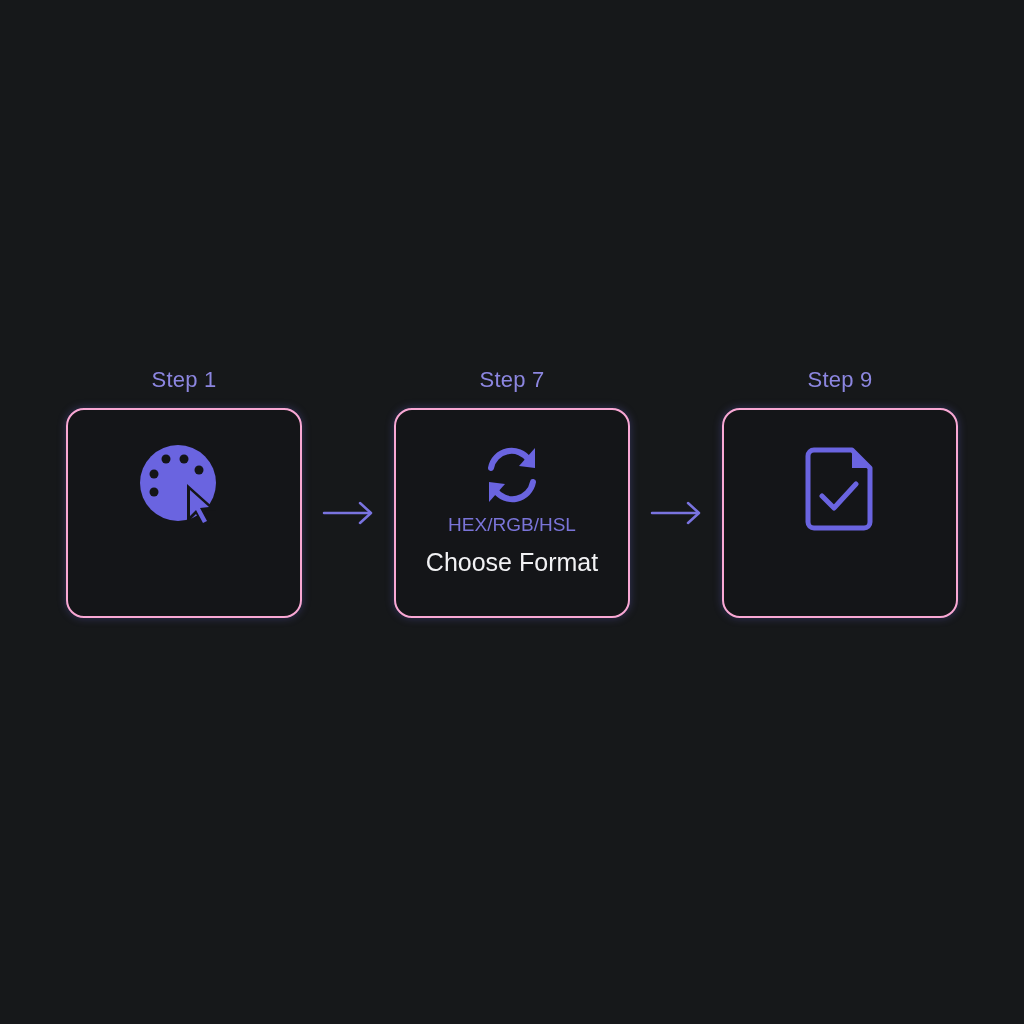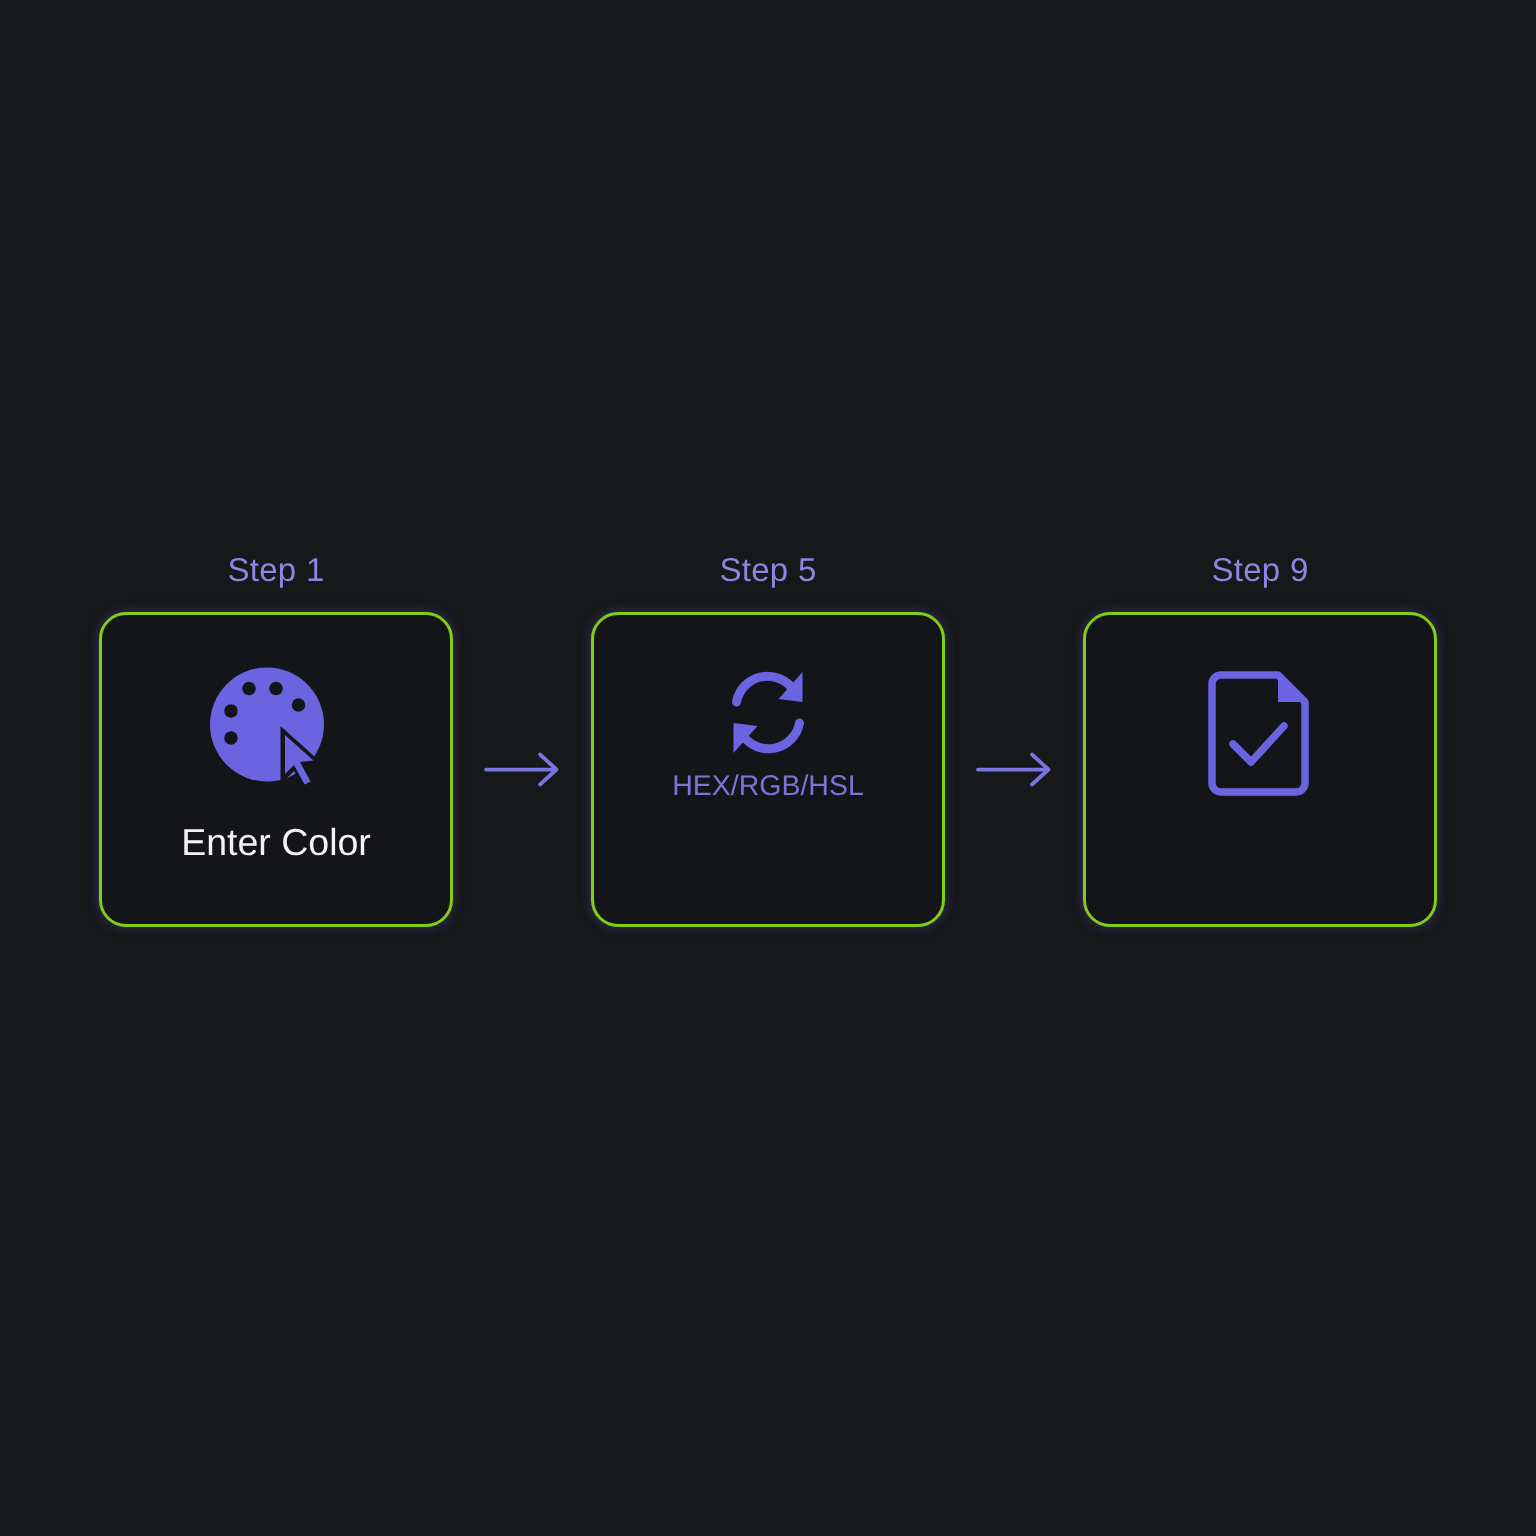--- a/index.html
+++ b/index.html
@@ -28,21 +28,21 @@
       height: 28px;
       line-height: 28px;
       letter-spacing: 0.2px;
     }
     .card {
       position: absolute;
       top: 42px;
       left: 0;
       width: 232px;
       height: 206px;
-      border: 2px solid #84cc16;
+      border: 2px solid #f9a8d4;
       border-radius: 18px;
       background: #141518;
       box-shadow: 0 0 8px rgba(110,104,216,0.35);
     }
     .card-icon {
       position: absolute;
       left: 50%;
       transform: translateX(-50%);
     }
     .card-title {
@@ -81,41 +81,41 @@
           <circle cx="39" cy="39" r="38" fill="#6a64e0"></circle>
           <circle cx="27" cy="15" r="4.5" fill="#141518"></circle>
           <circle cx="45" cy="15" r="4.5" fill="#141518"></circle>
           <circle cx="15" cy="30" r="4.5" fill="#141518"></circle>
           <circle cx="60" cy="26" r="4.5" fill="#141518"></circle>
           <circle cx="15" cy="48" r="4.5" fill="#141518"></circle>
           <path d="M48 40 L48 79 L57 70 L65 84 L72 80 L64 67 L77 66 Z" fill="#141518"></path>
           <path d="M51 46 L51 72 L57 66 L64 79 L68 77 L61 64 L70 63 Z" fill="#6a64e0"></path>
         </svg>
       </span>
-      <div class="card-title">Enter Color</div>
     </div>
   </div>
 
   <svg class="arrow" style="left:320px;" viewBox="0 0 56 30">
     <line x1="4" y1="15" x2="50" y2="15" stroke="#7a74e0" stroke-width="2.5" stroke-linecap="round"></line>
     <polyline points="40,5 51,15 40,25" fill="none" stroke="#7a74e0" stroke-width="2.5" stroke-linecap="round" stroke-linejoin="round"></polyline>
   </svg>
 
   <div class="step" style="left:394px;">
-    <div class="step-label">Step 5</div>
+    <div class="step-label">Step 7</div>
     <div class="card">
       <span class="card-icon" style="top:34px;">
         <svg width="62" height="62" viewBox="0 0 62 62">
           <path d="M10 24 A21 21 0 0 1 48 16" fill="none" stroke="#6a64e0" stroke-width="6" stroke-linecap="round"></path>
           <polygon points="54,4 54,24 38,22" fill="#6a64e0"></polygon>
           <path d="M52 38 A21 21 0 0 1 14 46" fill="none" stroke="#6a64e0" stroke-width="6" stroke-linecap="round"></path>
           <polygon points="8,58 8,38 24,40" fill="#6a64e0"></polygon>
         </svg>
       </span>
       <div class="card-sub">HEX/RGB/HSL</div>
+      <div class="card-title">Choose Format</div>
     </div>
   </div>
 
   <svg class="arrow" style="left:648px;" viewBox="0 0 56 30">
     <line x1="4" y1="15" x2="50" y2="15" stroke="#7a74e0" stroke-width="2.5" stroke-linecap="round"></line>
     <polyline points="40,5 51,15 40,25" fill="none" stroke="#7a74e0" stroke-width="2.5" stroke-linecap="round" stroke-linejoin="round"></polyline>
   </svg>
 
   <div class="step" style="left:722px;">
     <div class="step-label">Step 9</div>

